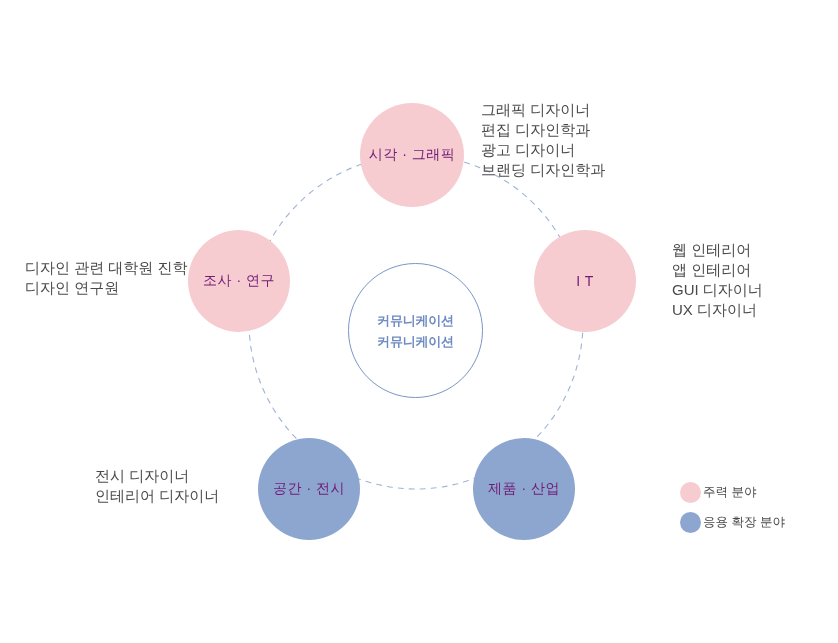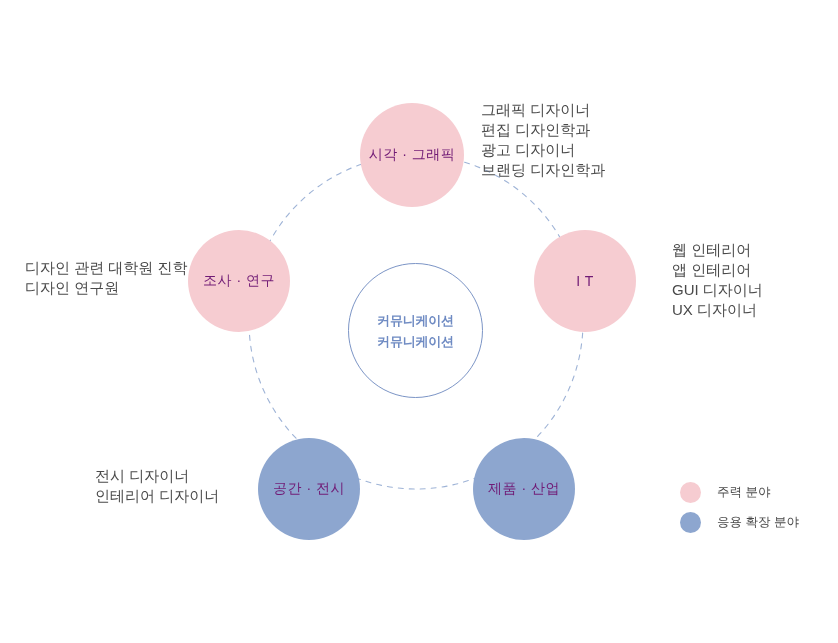--- a/index.html
+++ b/index.html
@@ -101,21 +101,21 @@
     position: absolute;
     left: 680px;
     top: 482px;
     display: flex;
     flex-direction: column;
     gap: 9px;
   }
   .legend-row {
     display: flex;
     align-items: center;
-    gap: 16px;
+    gap: 2px;
   }
   .legend-dot {
     width: 21px;
     height: 21px;
     border-radius: 50%;
     flex: 0 0 auto;
   }
   .legend-dot.pink { background: #f6ccd1; }
   .legend-dot.blue { background: #8da6cf; }
   .legend-text {

